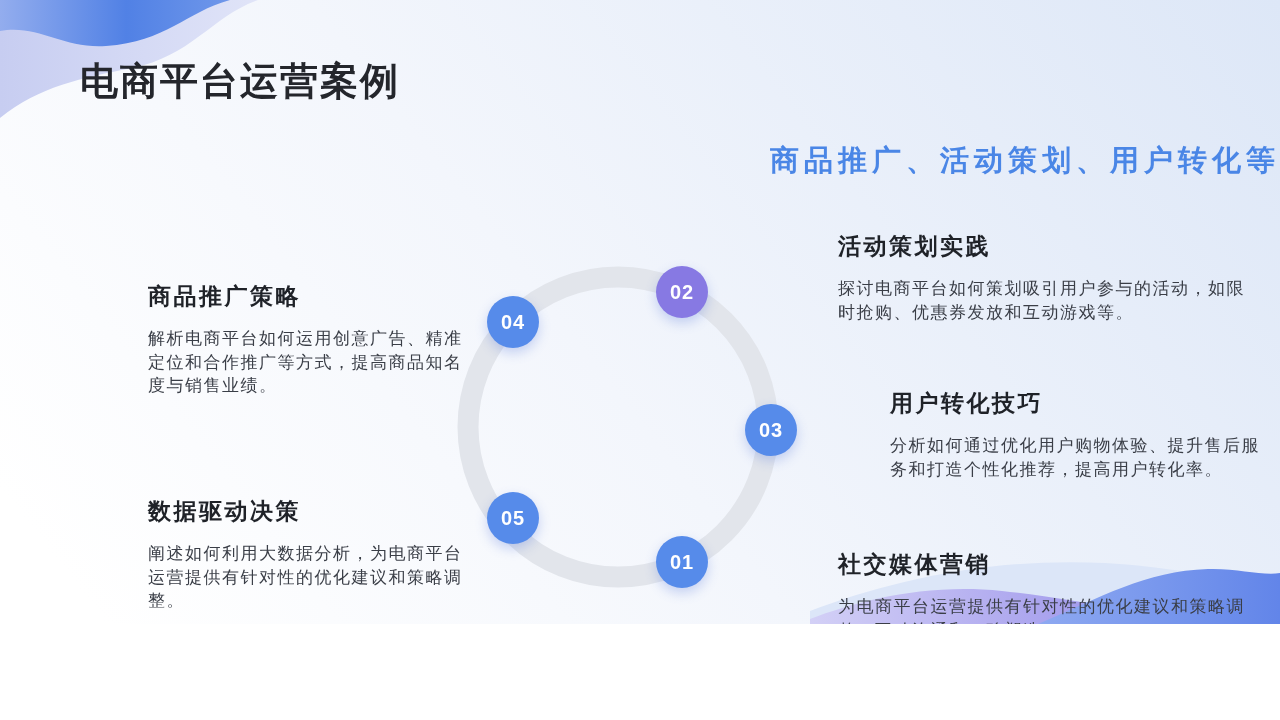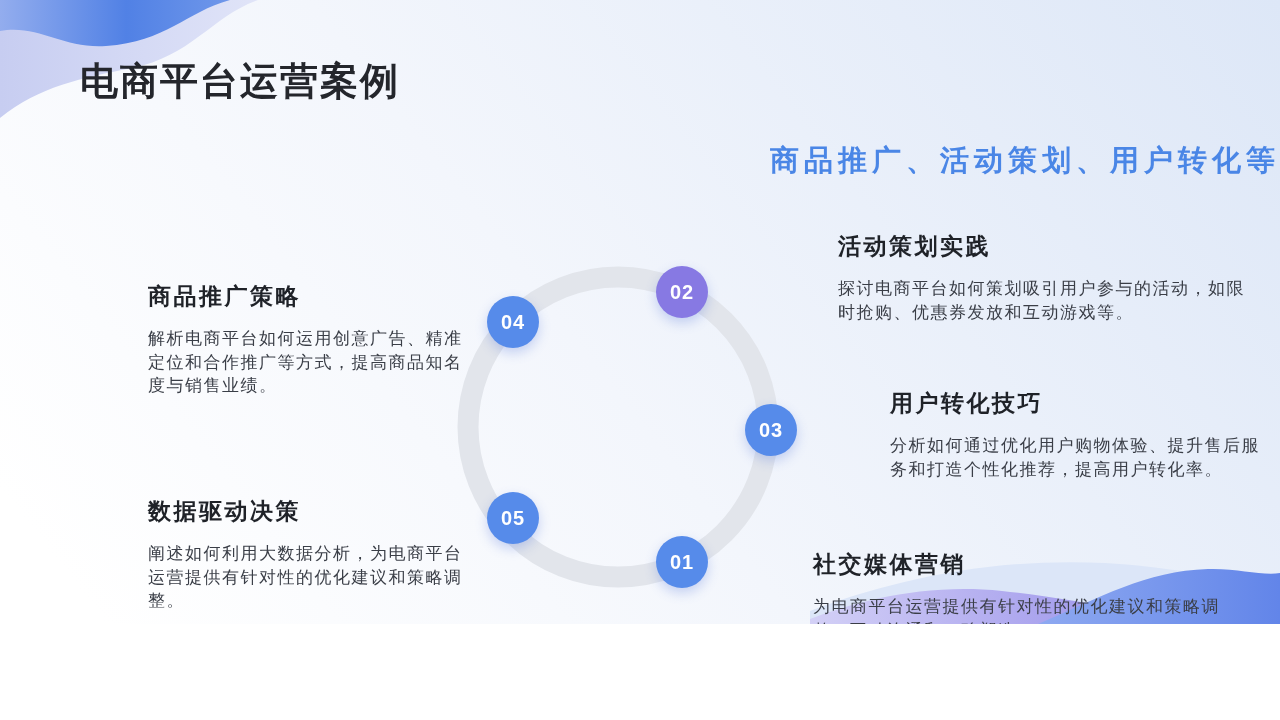--- a/index.html
+++ b/index.html
@@ -30,21 +30,21 @@
     letter-spacing:2.5px;color:#1f2228;
   }
   .block p{
     margin:0;font-size:17px;line-height:23.5px;
     letter-spacing:1.5px;color:#3a3e47;
   }
   .sec-0{left:148px;top:281px;width:330px;}
   .sec-1{left:148px;top:496px;width:330px;}
   .sec-2{left:838px;top:231px;width:420px;}
   .sec-3{left:890px;top:388px;width:370px;}
-  .sec-4{left:813px;top:549px;width:420px;}
+  .sec-4{left:838px;top:549px;width:420px;}
   
   .ring{position:absolute;left:448px;top:257px;width:340px;height:340px;}
   .badge{
     position:absolute;width:52px;height:52px;border-radius:50%;
     display:flex;align-items:center;justify-content:center;
     color:#ffffff;font-weight:700;font-size:20px;letter-spacing:1px;
     box-shadow:0 5px 12px rgba(86,120,220,0.30);
   }
   .badge-blue{background:#568bea;}
   .badge-purple{background:#8779e3;}

